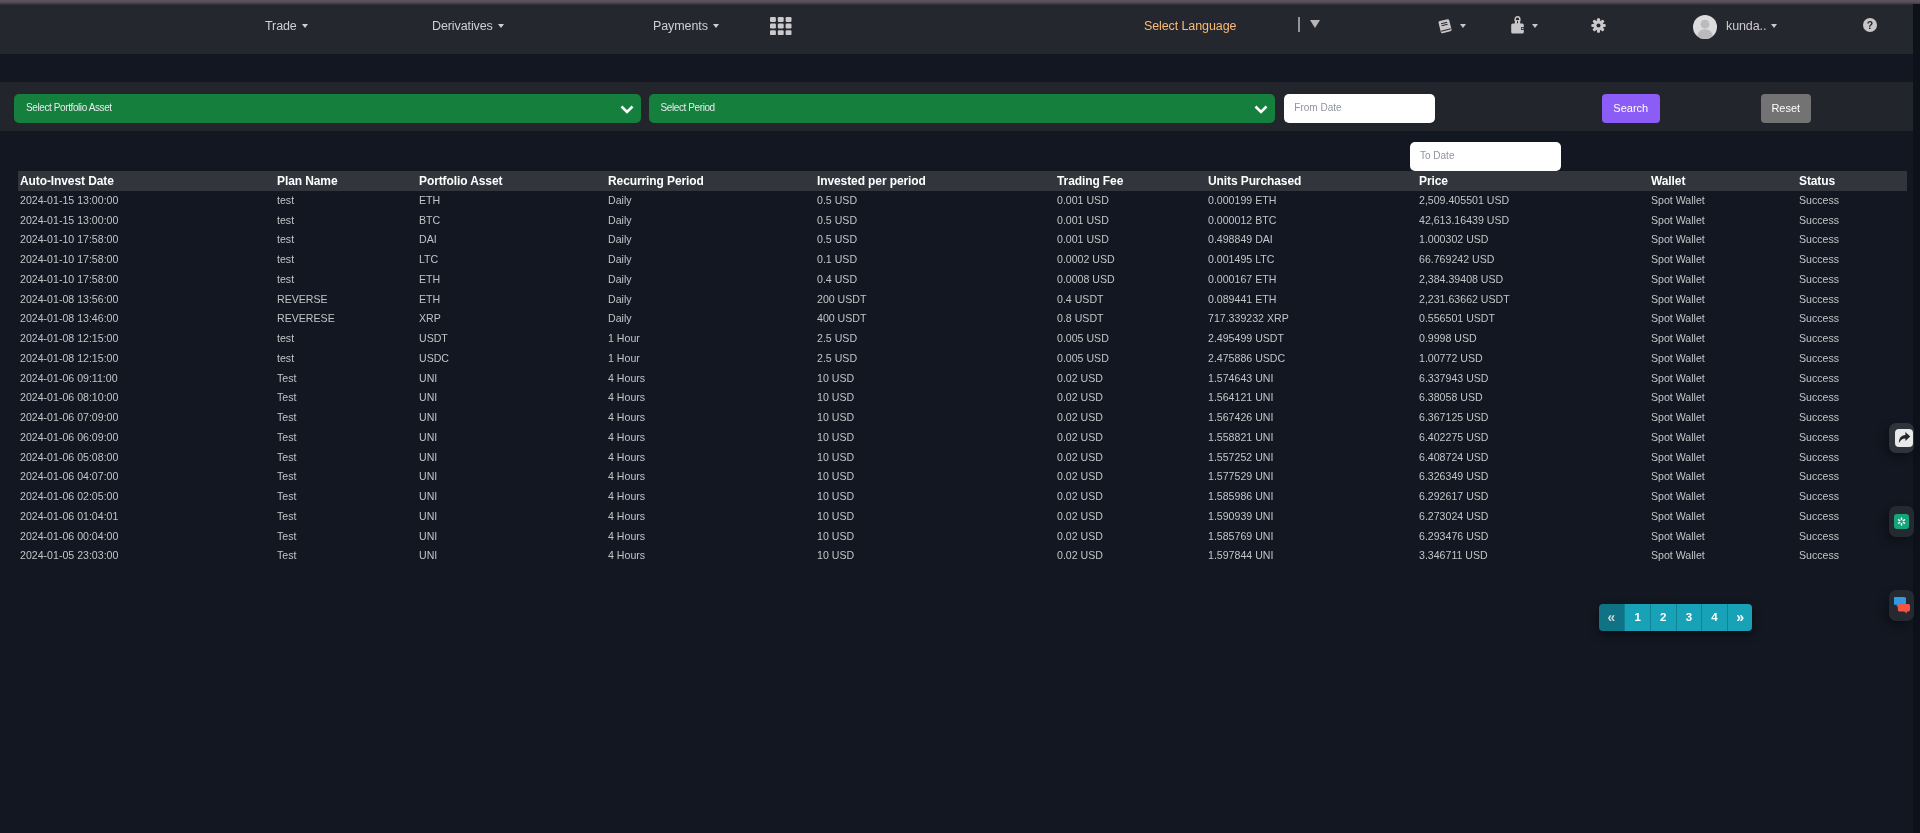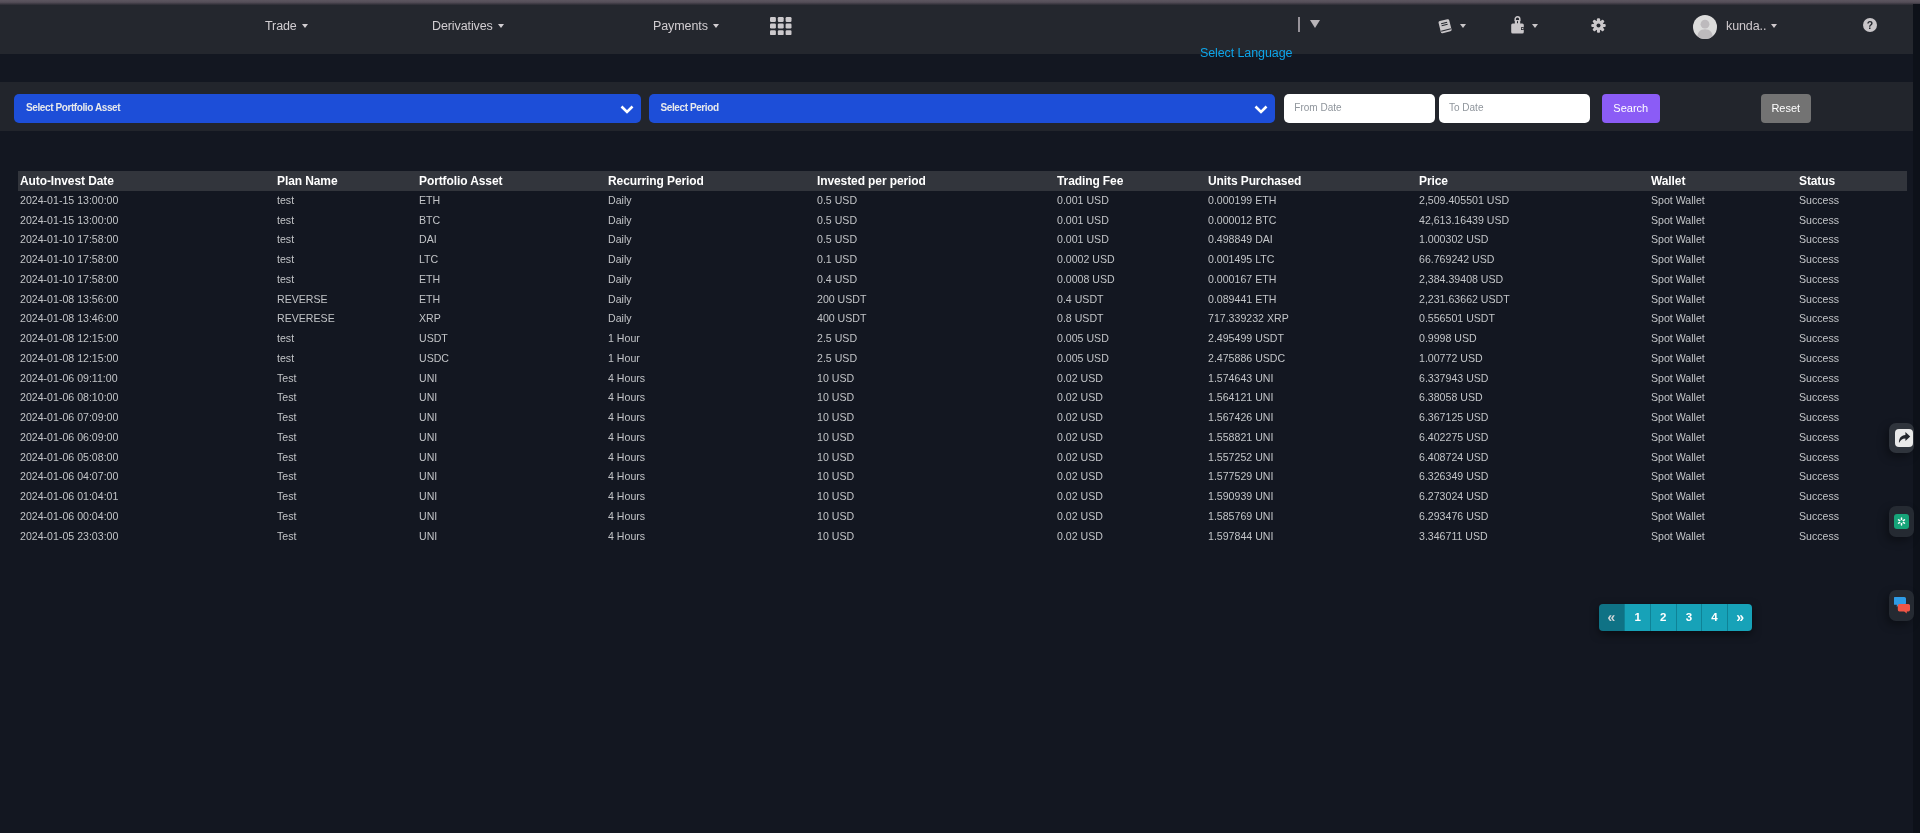--- a/index.html
+++ b/index.html
@@ -13,22 +13,22 @@
   #topstrip { position:absolute; left:0; top:0; width:1920px; height:5px;
      background:linear-gradient(#5d5660 0%,#544e58 45%,#3a3740 80%,#2b2c34 100%); }
   .navitem { position:absolute; top:19px; font-size:12.5px; letter-spacing:-0.1px;
      color:#d2ced2; white-space:nowrap; }
   .caret { display:inline-block; width:0; height:0; border-left:3.6px solid transparent;
      border-right:3.6px solid transparent; border-top:4px solid #d2ced2;
      margin-left:5px; vertical-align:2px; }
 
   
   #panel { position:absolute; left:0; top:82px; width:1913px; height:48.5px; background:#22252c; }
-  .fbox { position:absolute; top:94px; height:28.5px; background:#1d4ed8; border-radius:5px;
-     color:#e7e9ec; font-size:10px; font-weight:bold; letter-spacing:-0.4px; line-height:28.5px; padding-left:12px; }
+  .fbox { position:absolute; top:94px; height:28.5px; background:#15803d; border-radius:5px;
+     color:#e7e9ec; font-size:10px; font-weight:normal; letter-spacing:-0.4px; line-height:28.5px; padding-left:12px; }
   .fph  { position:absolute; top:94px; height:28.5px; background:#ffffff; border-radius:5px;
      color:#8f959c; font-size:10px; line-height:28.5px; padding-left:10px; }
   .chev { position:absolute; top:104.5px; }
   .btn { position:absolute; top:94px; height:28.5px; border-radius:4px; color:#fff;
      font-size:11px; text-align:center; line-height:28.5px; }
 
   
   #tbl { position:absolute; left:18px; top:171.3px; width:1889px;
      border-collapse:collapse; table-layout:fixed; }
   #tbl th { background:#32353c; color:#ffffff; font-size:12px; font-weight:bold;
@@ -67,21 +67,21 @@
       <rect x="15.6" y="0" width="5.9" height="4.9" rx="1.2"></rect>
     <rect x="0" y="6.6" width="5.9" height="4.9" rx="1.2"></rect>
       <rect x="7.8" y="6.6" width="5.9" height="4.9" rx="1.2"></rect>
       <rect x="15.6" y="6.6" width="5.9" height="4.9" rx="1.2"></rect>
     <rect x="0" y="13.2" width="5.9" height="4.9" rx="1.2"></rect>
       <rect x="7.8" y="13.2" width="5.9" height="4.9" rx="1.2"></rect>
       <rect x="15.6" y="13.2" width="5.9" height="4.9" rx="1.2"></rect>
   </g>
 </svg>
 
-<div class="navitem" style="left:1200px; color:#0ea5e9;margin-top:27px;">Select Language</div>
+<div class="navitem" style="left:1144px; color:#fdba74;">Select Language</div>
 <div class="abs" style="left:1298px; top:17px; width:1.5px; height:15px; background:#97939a;"></div>
 <div class="abs" style="left:1310px; top:20px; width:0; height:0; border-left:5.5px solid transparent; border-right:5.5px solid transparent; border-top:8.5px solid #b8b4b8;"></div>
 
 <svg class="abs" style="left:1437px; top:18.5px;" width="17" height="15" viewBox="0 0 17 15">
   <g transform="rotate(-14 8 7)">
     <rect x="2.5" y="1" width="11" height="12.4" rx="1.6" fill="#c9c6c9"></rect>
     <rect x="4.8" y="3.3" width="6.2" height="1" fill="#24272e"></rect>
     <rect x="4.8" y="5.4" width="6.2" height="1" fill="#24272e"></rect>
     <rect x="3" y="10.6" width="10" height="1.1" fill="#24272e"></rect>
   </g>
@@ -131,21 +131,21 @@
 <div id="panel"></div>
 <div class="fbox" style="left:14px;   width:627px;">Select Portfolio Asset</div>
 <div class="fbox" style="left:648.5px; width:626.5px;">Select Period</div>
 <svg class="chev" style="left:619.5px;" width="14" height="9" viewBox="0 0 14 9">
     <path d="M1.5 1.5 L7 7 L12.5 1.5" fill="none" stroke="#ffffff" stroke-width="2.6"></path>
   </svg>
 <svg class="chev" style="left:1254px;" width="14" height="9" viewBox="0 0 14 9">
     <path d="M1.5 1.5 L7 7 L12.5 1.5" fill="none" stroke="#ffffff" stroke-width="2.6"></path>
   </svg>
 <div class="fph" style="left:1284.3px; width:151px;">From Date</div>
-<div class="fph" style="left:1439px; width:151px;">To Date</div>
+<div class="fph" style="left:1410px; width:151px;margin-top:48px;">To Date</div>
 <div class="btn" style="left:1602px; width:57.5px; background:#8b5cf6;">Search</div>
 <div class="btn" style="left:1761px; width:49.6px; background:#737373;">Reset</div>
 
 <table id="tbl">
   <colgroup>
       <col style="width:257px">
       <col style="width:142px">
       <col style="width:189px">
       <col style="width:209px">
       <col style="width:240px">
@@ -344,20 +344,32 @@
         <td>UNI</td>
         <td>4 Hours</td>
         <td>10 USD</td>
         <td>0.02 USD</td>
         <td>1.577529 UNI</td>
         <td>6.326349 USD</td>
         <td>Spot Wallet</td>
         <td>Success</td>
       </tr>
 <tr>
+        <td>2024-01-06 02:05:00</td>
+        <td>Test</td>
+        <td>UNI</td>
+        <td>4 Hours</td>
+        <td>10 USD</td>
+        <td>0.02 USD</td>
+        <td>1.585986 UNI</td>
+        <td>6.292617 USD</td>
+        <td>Spot Wallet</td>
+        <td>Success</td>
+      </tr>
+<tr>
         <td>2024-01-06 01:04:01</td>
         <td>Test</td>
         <td>UNI</td>
         <td>4 Hours</td>
         <td>10 USD</td>
         <td>0.02 USD</td>
         <td>1.590939 UNI</td>
         <td>6.273024 USD</td>
         <td>Spot Wallet</td>
         <td>Success</td>

